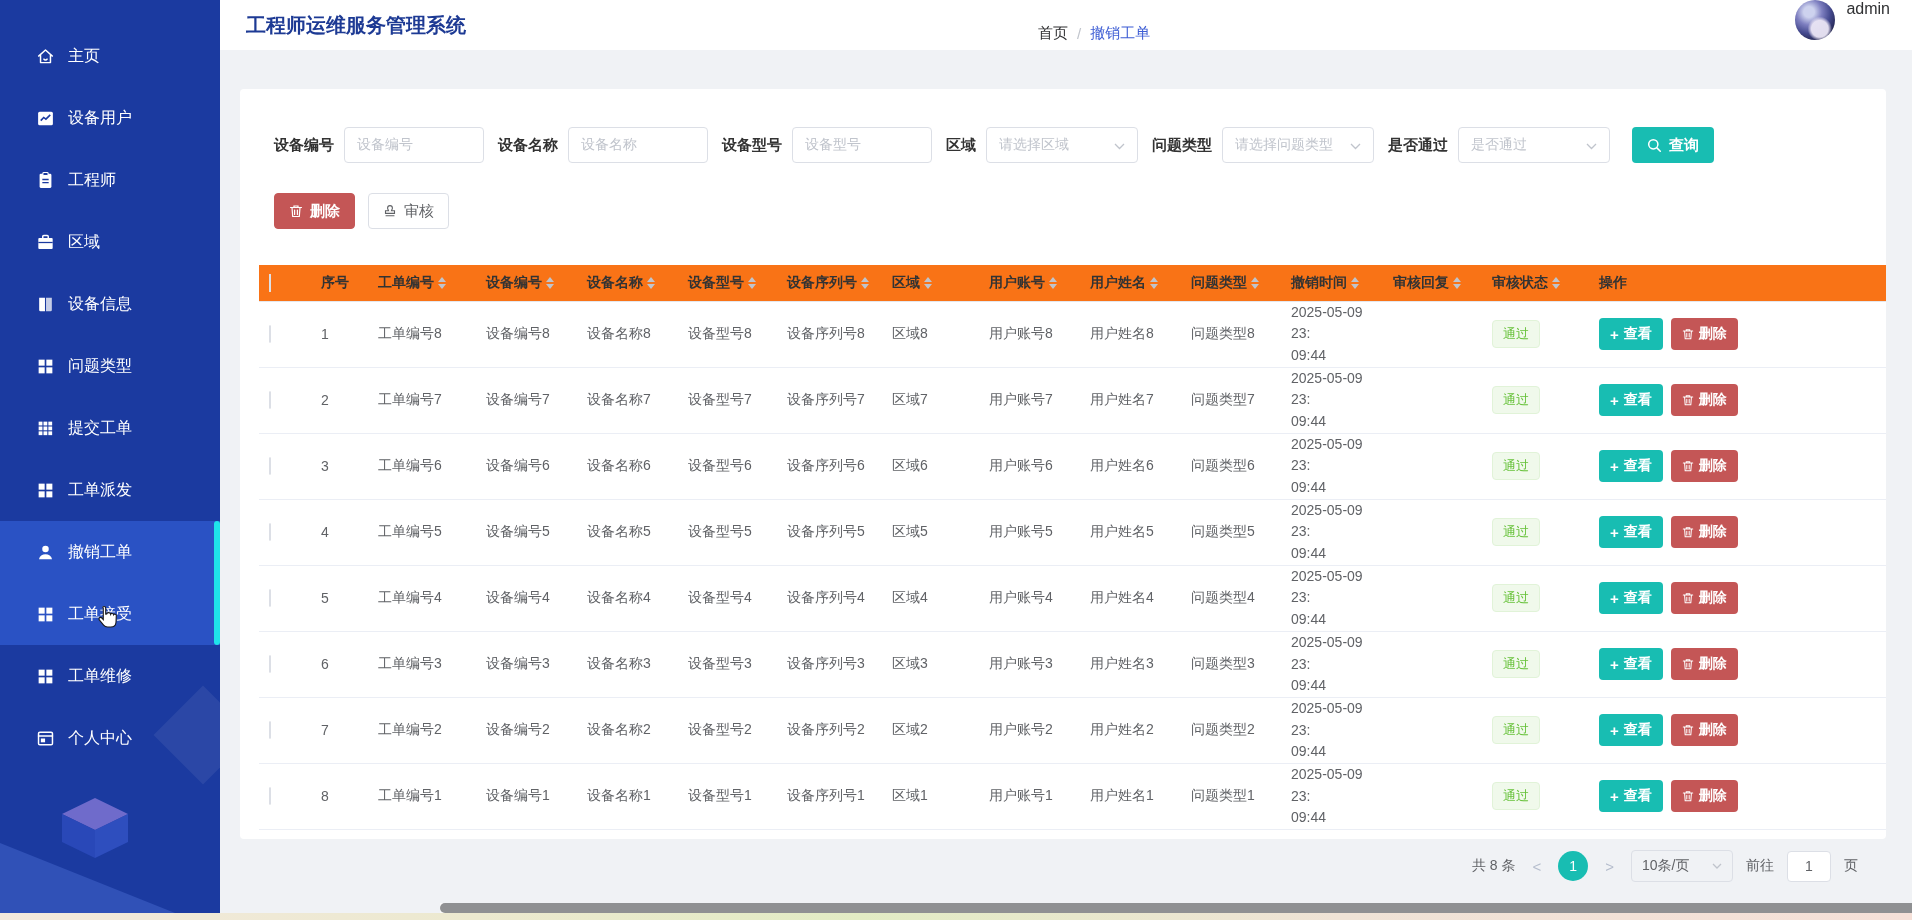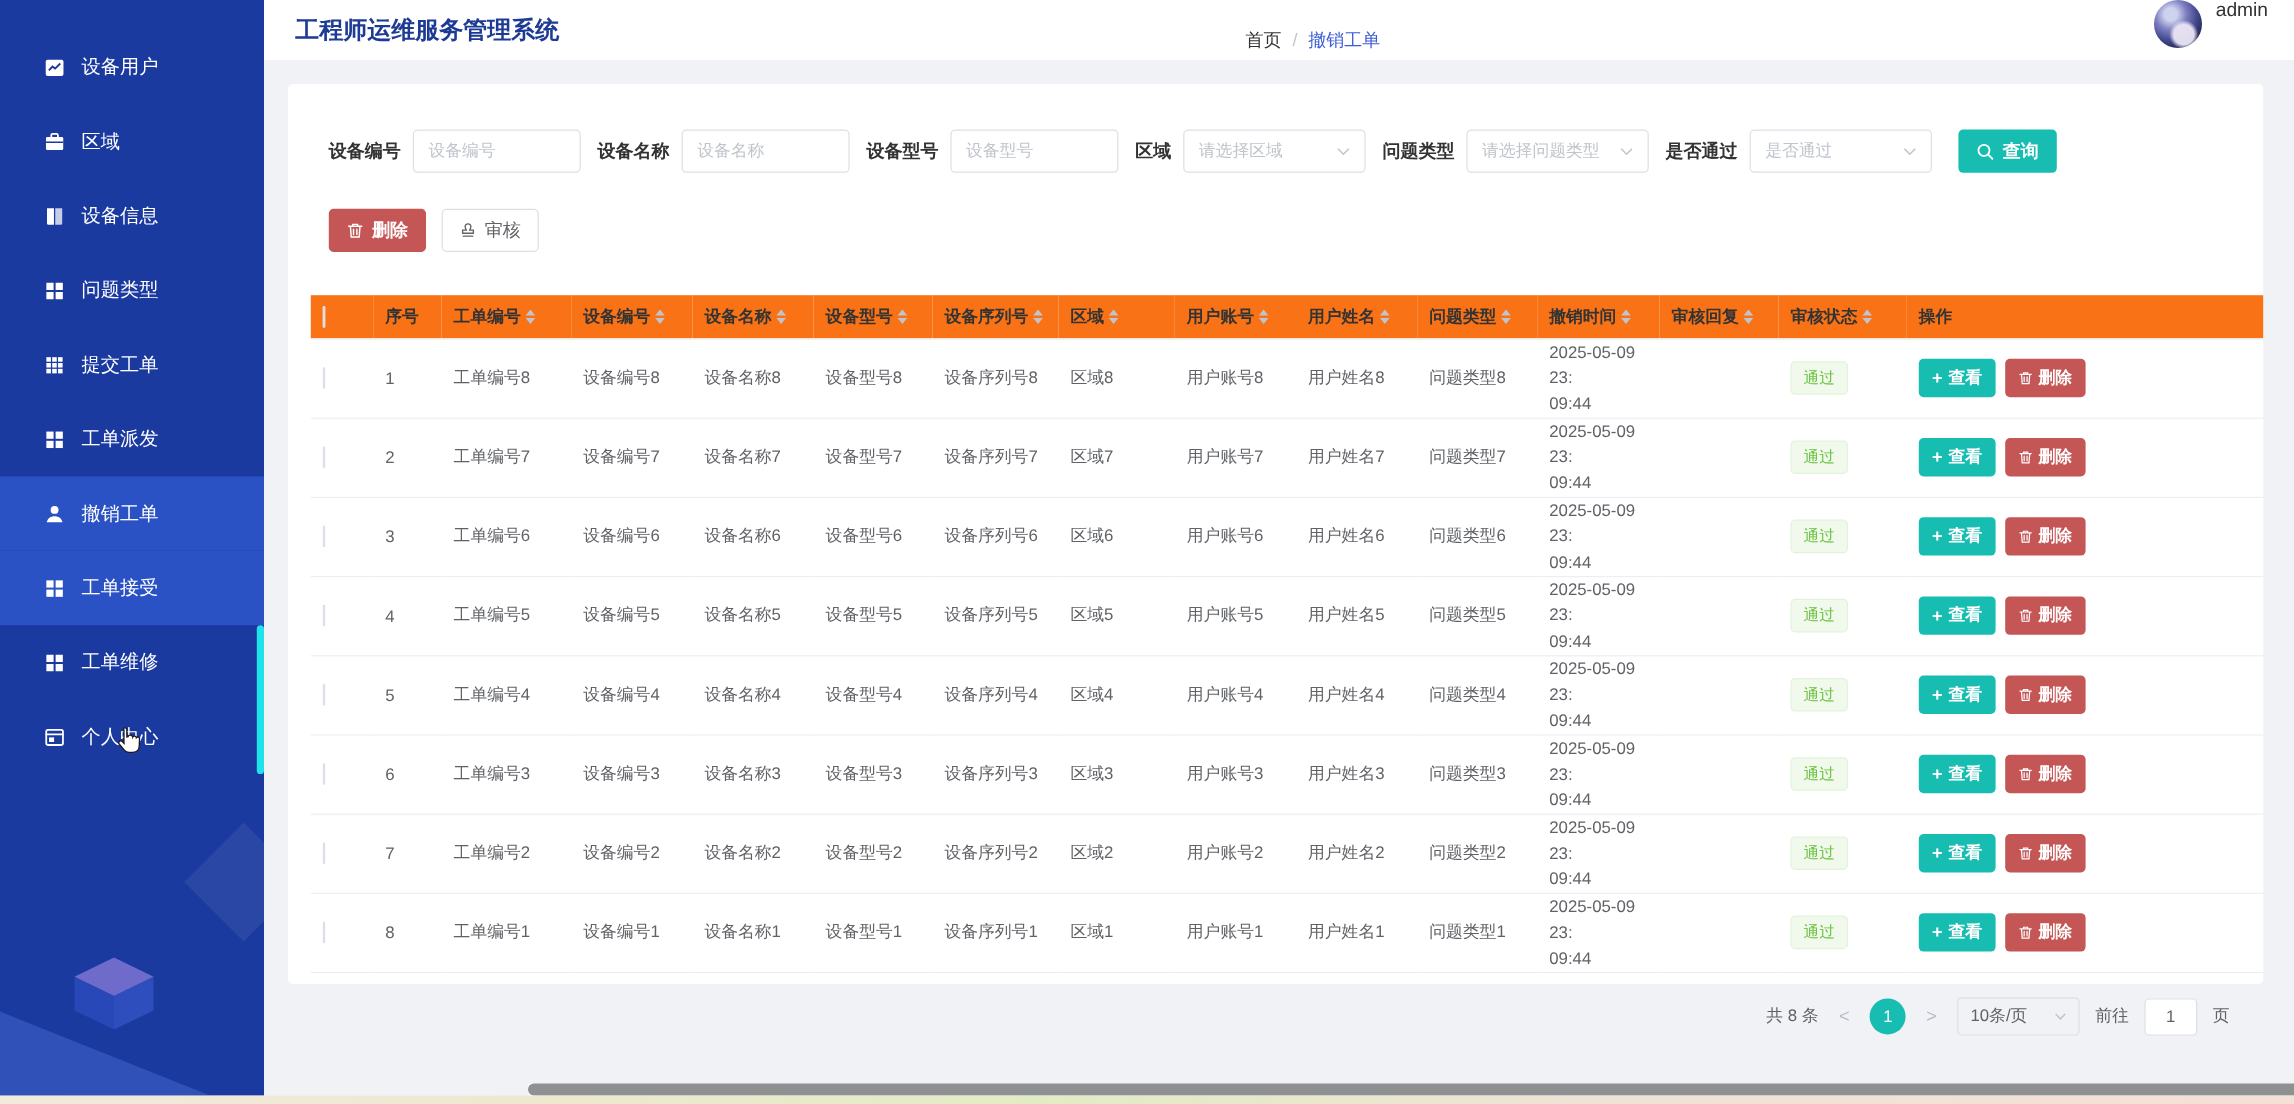--- a/index.html
+++ b/index.html
@@ -34,21 +34,21 @@
   .bc-sep { color:#c0c4cc; }
   .bc-cur { color:var(--c-link,#3d5dd4); }
   .userbox { position:absolute; right:22px; top:0; height:66px; display:flex; align-items:flex-start; gap:11px; }
   .avatar { width:40px; height:40px; border-radius:50%;
     background:
       radial-gradient(circle at 62% 72%, rgba(235,230,245,.95) 0 22%, transparent 32%),
       radial-gradient(circle at 35% 30%, #cdd2ee 0 14%, #7e7fc0 34%, #454a8f 56%, #23254f 78%, #15172e 100%); }
   .user-name { font-size:16px; color:#303133; }
 
   
-  .content { position:absolute; left:0; top:51px; width:1692px; height:735px;border-radius:25px; }
+  .content { position:absolute; left:0; top:70px; width:1692px; height:735px;border-radius:25px; }
   .card { margin:19px 26px 0 20px; width:1646px; height:750px; background:#fff;
     border-radius:4px; padding-top:38px; }
 
   
   .filters { margin:0 0 0 34px; display:flex; align-items:center; flex-wrap:nowrap; }
   .f-group { display:flex; align-items:center; margin-right:14px; }
   .f-label { font-size:15px; font-weight:600; color:#333; margin-right:10px; white-space:nowrap; }
   .f-input, .f-select { height:36px; border:1px solid #dcdfe6; border-radius:4px;
     background:#fff; display:flex; align-items:center; padding:0 12px; }
   .f-input { width:140px; }
@@ -111,25 +111,45 @@
 </head>
 <body>
 
 <div class="screen">
 
   <aside class="sidebar">
     <nav class="side-nav" id="side-nav">
         <div class="side-item">
           <span class="sicon">
             <svg viewBox="0 0 18 18">
+              <path d="M2.5 8.6 9 2.8l6.5 5.8" stroke="#fff" stroke-width="1.4" fill="none" stroke-linecap="round" stroke-linejoin="round"></path>
+              <path d="M4.3 8v6.8h9.4V8" stroke="#fff" stroke-width="1.4" fill="none" stroke-linecap="round" stroke-linejoin="round"></path>
+              <path d="M7.5 11.5c.5 1 2.5 1 3 0" stroke="#fff" stroke-width="1.4" fill="none" stroke-linecap="round" stroke-linejoin="round"></path>
+            </svg>
+          </span>
+          <span>主页</span>
+        </div>
+        <div class="side-item">
+          <span class="sicon">
+            <svg viewBox="0 0 18 18">
               <rect x="2" y="2.6" width="14" height="12.8" rx="1.5" fill="#fff"></rect>
               <polyline points="4.5,11 7.3,8 9.4,9.6 13.5,5.6" stroke="#1b3aa0" stroke-width="1.5" fill="none"></polyline>
             </svg>
           </span>
           <span>设备用户</span>
+        </div>
+        <div class="side-item">
+          <span class="sicon">
+            <svg viewBox="0 0 18 18">
+              <rect x="3.4" y="2.6" width="11.2" height="13.4" rx="1.2" fill="#fff"></rect>
+              <rect x="6.5" y="1.4" width="5" height="2.8" rx="0.9" fill="#1b3aa0" stroke="#fff"></rect>
+              <path d="M6 8h6M6 11h6" stroke="#1b3aa0" stroke-width="1.3"></path>
+            </svg>
+          </span>
+          <span>工程师</span>
         </div>
         <div class="side-item">
           <span class="sicon">
             <svg viewBox="0 0 18 18">
               <path d="M6.4 4.8V3.4a1 1 0 0 1 1-1h3.2a1 1 0 0 1 1 1v1.4" stroke="#fff" stroke-width="1.4" fill="none" stroke-linecap="round" stroke-linejoin="round"></path>
               <rect x="2.2" y="4.8" width="13.6" height="10.4" rx="1" fill="#fff"></rect>
               <path d="M2.2 9h13.6" stroke="#1b3aa0" stroke-width="1.2"></path>
             </svg>
           </span>
           <span>区域</span>

